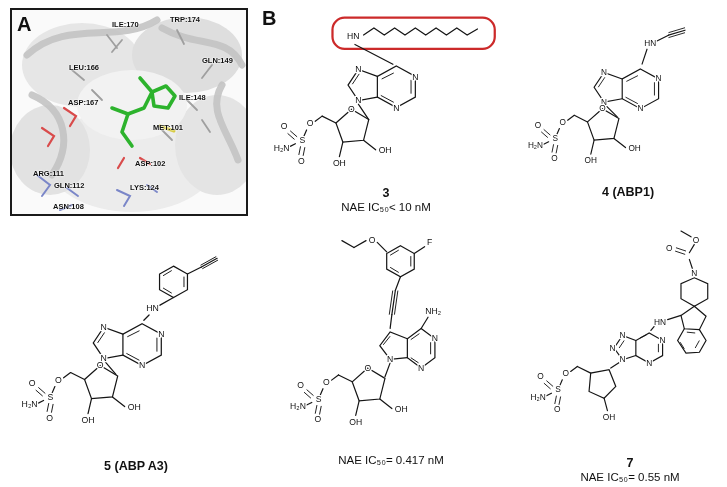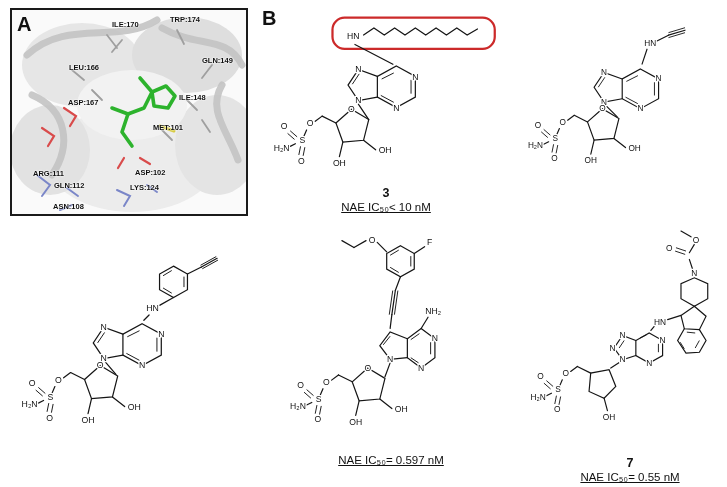--- a/index.html
+++ b/index.html
@@ -8,21 +8,21 @@
   .panel-a{position:absolute;left:10px;top:8px;width:238px;height:208px;border:2px solid #1a1a1a;
            box-sizing:border-box;background:#fbfbfb;}
   .panel-a svg{position:absolute;left:0;top:0;}
   .panel-letter{position:absolute;font-weight:bold;font-size:20px;line-height:1;}
   .letter-a{left:5px;top:4px;}
   .letter-b{left:262px;top:8px;}
   .res{position:absolute;font-size:7.5px;font-weight:bold;white-space:nowrap;color:#101010;
        text-shadow:0 0 2px #fff,0 0 2px #fff;}
   .compound{position:absolute;text-align:center;}
   .cpd-name{font-weight:bold;font-size:12.5px;margin-top:2px;}
-  .cpd-ic50{font-size:11.5px;margin-top:1px;text-decoration:underline;}
+  .cpd-ic50{font-size:11.5px;margin-top:1px;}
   .bond{stroke:#151515;stroke-width:1.4;fill:none;stroke-linecap:round;}
   .bond2{stroke:#151515;stroke-width:1.1;fill:none;}
   .atom{font-family:"Liberation Sans",sans-serif;font-size:10px;fill:#111;text-anchor:middle;
         paint-order:stroke;stroke:#ffffff;stroke-width:3px;stroke-linejoin:round;}
 </style>
 </head>
 <body>
 
 <div class="page">
 
@@ -61,21 +61,21 @@
         <polyline points="116,104 100,98" stroke="#2db32d"></polyline>
       </g>
     </svg>
     <span class="res" style="left:100px;top:10px">ILE:170</span>
     <span class="res" style="left:158px;top:5px">TRP:174</span>
     <span class="res" style="left:57px;top:53px">LEU:166</span>
     <span class="res" style="left:190px;top:46px">GLN:149</span>
     <span class="res" style="left:56px;top:88px">ASP:167</span>
     <span class="res" style="left:167px;top:83px">ILE:148</span>
     <span class="res" style="left:141px;top:113px">MET:101</span>
-    <span class="res" style="left:123px;top:158px">ASP:102</span>
+    <span class="res" style="left:123px;top:149px">ASP:102</span>
     <span class="res" style="left:21px;top:159px">ARG:111</span>
     <span class="res" style="left:42px;top:171px">GLN:112</span>
     <span class="res" style="left:118px;top:173px">LYS:124</span>
     <span class="res" style="left:41px;top:192px">ASN:108</span>
     <span class="panel-letter letter-a" style="position:absolute">A</span>
   </div>
 
   <span class="panel-letter letter-b">B</span>
 
   <div class="compound" style="left:272px;top:16px;width:228px">
@@ -163,20 +163,21 @@
         <text class="atom" x="96" y="24">HN</text>
         <text class="atom" x="106" y="67">N</text>
         <text class="atom" x="84" y="103">N</text>
         <text class="atom" x="40" y="59">N</text>
         <text class="atom" x="40" y="95">N</text>
         <text class="atom" x="38" y="103">O</text>
         <text class="atom" x="77" y="151">OH</text>
         <text class="atom" x="24" y="166">OH</text>
       </g>
     </svg>
+    <div class="cpd-name">4 (ABP1)</div>
   </div>
 
   <div class="compound" style="left:20px;top:252px;width:232px">
     <svg width="232" height="201" viewBox="-56 0 266 230">
       <g>
         <path class="bond" d="M120,16 L136,25 L136,43 L120,52 L104,43 L104,25 Z"></path>
         <line class="bond2" x1="132" y1="28" x2="132" y2="40"></line>
         <line class="bond2" x1="118" y1="47" x2="108" y2="41"></line>
         <line class="bond2" x1="108" y1="27" x2="118" y2="21"></line>
         <line class="bond" x1="136" y1="25" x2="152" y2="17"></line>
@@ -215,20 +216,21 @@
         <text class="atom" x="96" y="68">HN</text>
         <text class="atom" x="106" y="97">N</text>
         <text class="atom" x="84" y="133">N</text>
         <text class="atom" x="40" y="89">N</text>
         <text class="atom" x="40" y="125">N</text>
         <text class="atom" x="36" y="133">O</text>
         <text class="atom" x="75" y="181">OH</text>
         <text class="atom" x="22" y="196">OH</text>
       </g>
     </svg>
+    <div class="cpd-name">5 (ABP A3)</div>
   </div>
 
   <div class="compound" style="left:285px;top:232px;width:212px">
     <svg width="212" height="217" viewBox="-40 0 246 252">
       <g>
         <line class="bond" x1="26" y1="10" x2="40" y2="18"></line>
         <line class="bond" x1="40" y1="18" x2="54" y2="10"></line>
         <line class="bond" x1="67" y1="12" x2="78" y2="23"></line>
         <path class="bond" d="M94,16 L110,25 L110,43 L94,52 L78,43 L78,25 Z"></path>
         <line class="bond2" x1="106" y1="28" x2="106" y2="40"></line>
@@ -272,21 +274,21 @@
         <text class="atom" x="128" y="15">F</text>
         <text class="atom" x="132" y="95">NH₂</text>
         <text class="atom" x="134" y="127">N</text>
         <text class="atom" x="118" y="161">N</text>
         <text class="atom" x="82" y="151">N</text>
         <text class="atom" x="56" y="161">O</text>
         <text class="atom" x="95" y="209">OH</text>
         <text class="atom" x="42" y="224">OH</text>
       </g>
     </svg>
-    <div class="cpd-ic50">NAE IC₅₀= 0.597 nM</div>
+    <div class="cpd-ic50">NAE IC₅₀= 0.417 nM</div>
   </div>
 
   <div class="compound" style="left:527px;top:226px;width:206px">
     <svg width="206" height="224" viewBox="-36 0 246 268">
       <g>
         <line class="bond" x1="148" y1="6" x2="160" y2="13"></line>
         <line class="bond" x1="164" y1="22" x2="158" y2="32"></line>
         <line class="bond2" x1="153" y1="34" x2="141" y2="30"></line>
         <line class="bond2" x1="154" y1="30" x2="142" y2="26"></line>
         <line class="bond" x1="158" y1="40" x2="162" y2="52"></line>

